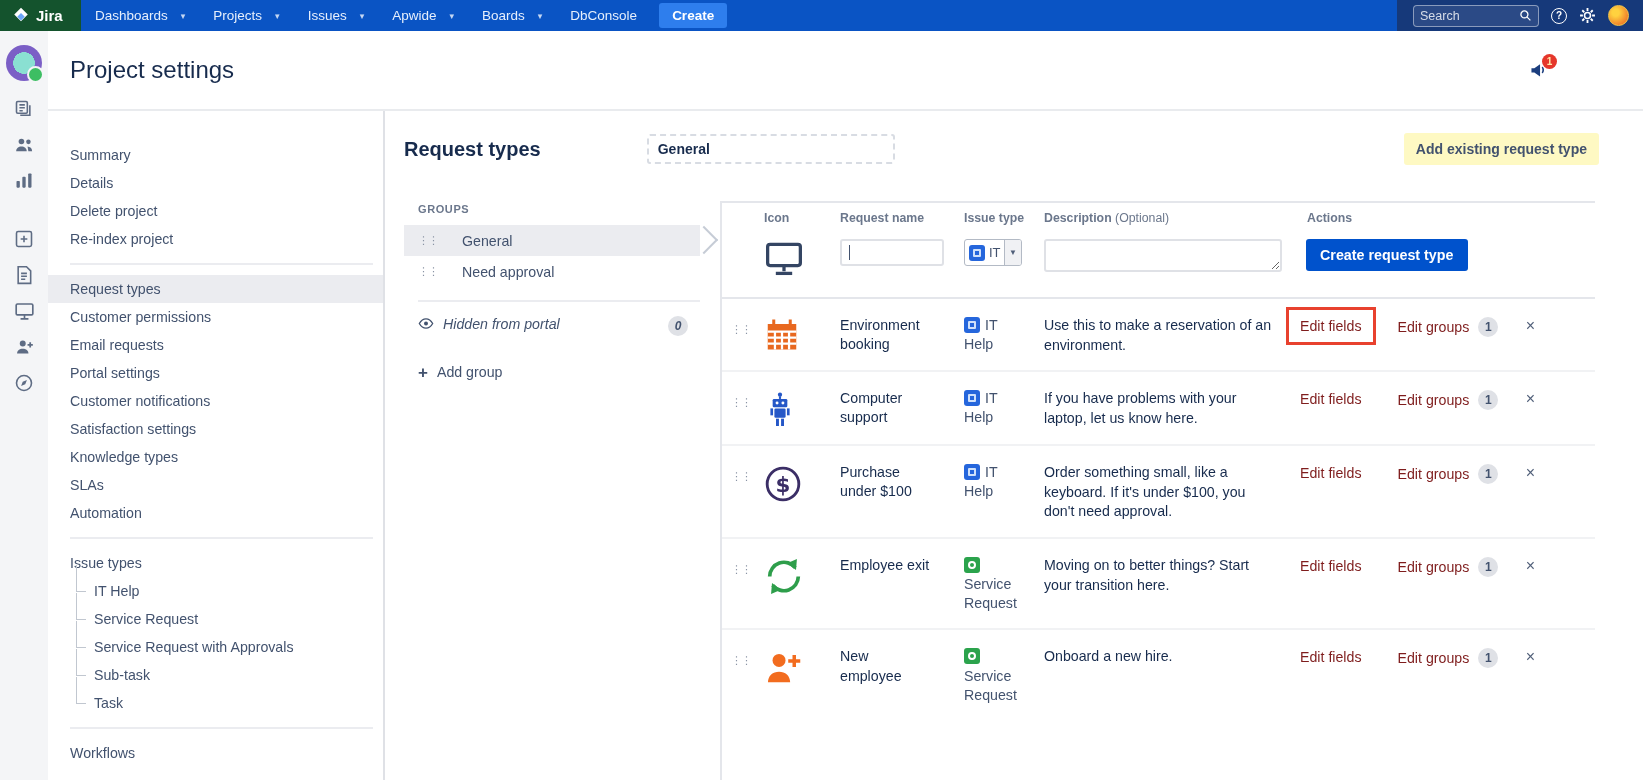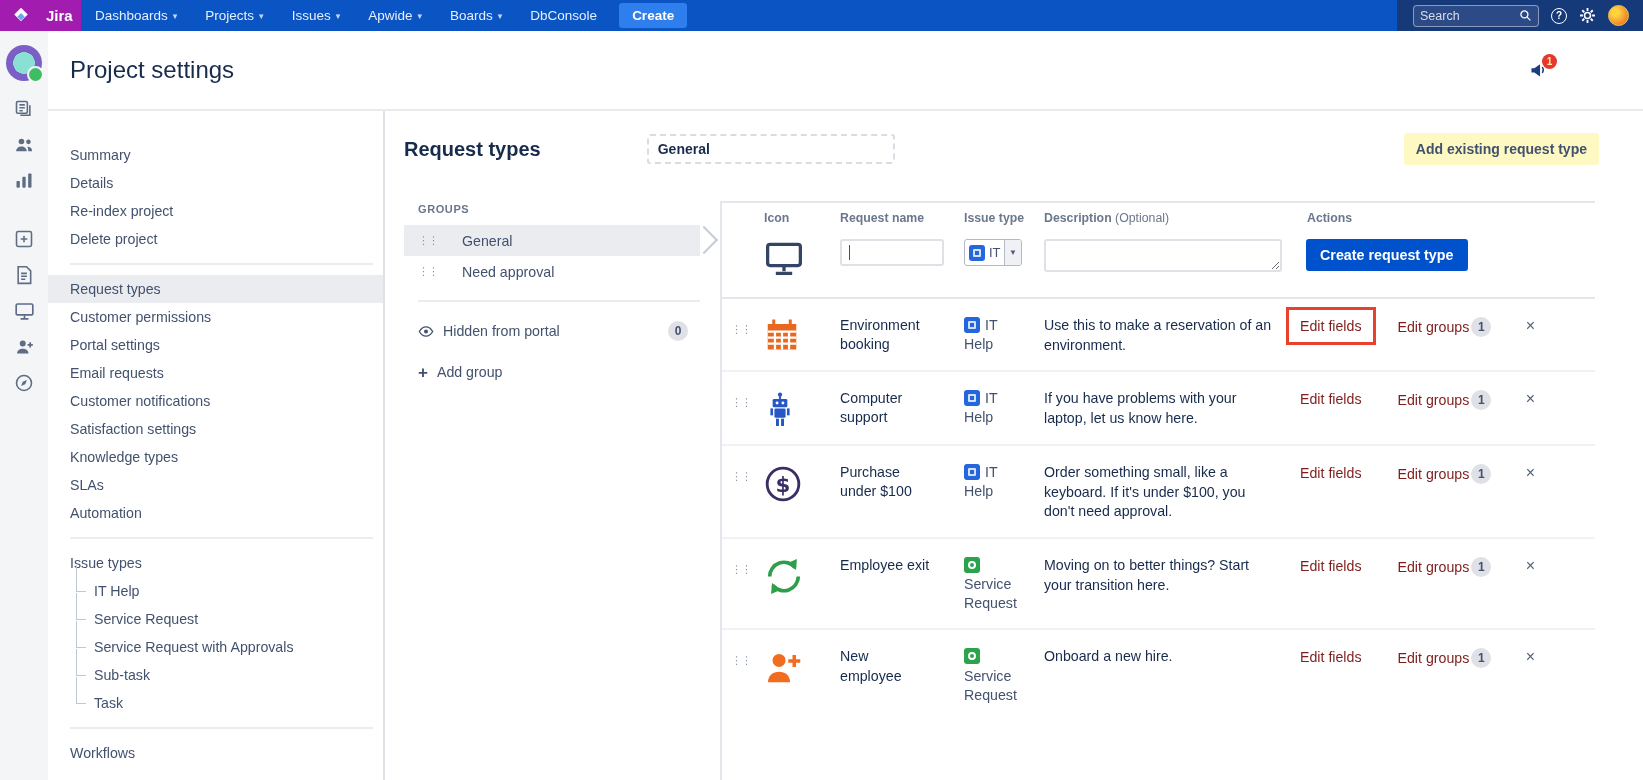--- a/index.html
+++ b/index.html
@@ -2,24 +2,24 @@
 <html><head>
 <meta charset="utf-8">
 <style>
   * { margin:0; padding:0; box-sizing:border-box; }
   html,body { background:#fff; }
   body { font-family:"Liberation Sans", sans-serif; color:#172B4D; }
   .app { position:relative; width:1643px; height:780px; overflow:hidden; background:#fff; }
 
   
   .navbar { display:flex; align-items:center; height:31px; background:#0A54C4; color:#fff; }
-  .logo { display:flex; align-items:center; gap:16px; width:81px; height:100%; background:#a21caf; padding-left:12px; cursor:pointer; }
+  .logo { display:flex; align-items:center; gap:6px; width:81px; height:100%; background:#14532d; padding-left:12px; cursor:pointer; }
   .logo-text { font-weight:bold; font-size:15px; }
   .nav-items { display:flex; align-items:center; height:100%; }
-  .nav-item { display:flex; align-items:center; gap:5px; padding:0 14px; height:100%; font-size:13.5px; font-weight:500; color:#E6EFFC; cursor:pointer; }
+  .nav-item { display:flex; align-items:center; gap:13px; padding:0 14px; height:100%; font-size:13.5px; font-weight:500; color:#E6EFFC; cursor:pointer; }
   .nav-item .chev { font-size:9px; opacity:.85; }
   .create-btn { margin-left:8px; background:#2E7EED; color:#fff; border:none; border-radius:3px; font-family:inherit; font-size:13.5px; font-weight:bold; padding:5px 13px; cursor:pointer; }
   .nav-right { margin-left:auto; display:flex; align-items:center; gap:12px; height:100%; background:#16397A; padding:0 14px 0 16px; }
   .search-box { display:flex; align-items:center; background:rgba(255,255,255,.09); border:1px solid rgba(255,255,255,.45); border-radius:4px; height:22px; width:126px; padding:0 6px; }
   .search-box input { flex:1; background:transparent; border:none; outline:none; color:#fff; font-size:12.5px; font-family:inherit; min-width:0; }
   .search-box input::placeholder { color:rgba(255,255,255,.8); }
   .help-icon { width:16px; height:16px; border:1.6px solid #fff; border-radius:50%; display:flex; align-items:center; justify-content:center; font-size:10px; font-weight:bold; color:#fff; cursor:pointer; }
   .help-icon::after { content:"?"; }
   .nav-avatar { width:21px; height:21px; border-radius:50%; background:radial-gradient(circle at 35% 35%, #FFD23F 20%, #F0842C 70%, #D9650F 100%); border:1.5px solid #F7C948; cursor:pointer; }
 
@@ -60,21 +60,21 @@
   
   .groups-panel { width:316px; flex:none; padding-top:0; }
   .groups-title { font-size:11px; font-weight:bold; letter-spacing:.6px; color:#6B778C; margin:2px 0 10px 14px; }
   .group-item { position:relative; height:31px; display:flex; align-items:center; padding-left:14px; margin-right:20px; font-size:14.2px; color:#42526E; cursor:pointer; }
   .group-item.selected { background:#EBECF0; }
   .drag-handle { color:#8993A4; font-size:11px; letter-spacing:-1px; cursor:grab; line-height:1; }
   .drag-handle::before { content:"⋮⋮"; }
   .group-item .drag-handle { margin-right:24px; }
   .notch { position:absolute; right:-14px; top:5px; width:20px; height:20px; transform:rotate(45deg); border-top:2px solid #C6CCD6; border-right:2px solid #C6CCD6; }
   .groups-divider { border-top:2px solid #EBECF0; margin:13px 20px 14px 14px; }
-  .hidden-row { display:flex; align-items:center; padding-left:14px; margin-right:20px; height:30px; cursor:pointer; }
+  .hidden-row { display:flex; align-items:flex-start; padding-left:14px; margin-right:20px; height:30px; cursor:pointer;font-style:italic; }
   .hidden-row .eye { margin-right:9px; line-height:0; }
   .hidden-row .lbl { font-size:14.2px; color:#42526E; }
   .count-badge { min-width:20px; height:20px; border-radius:10px; background:#DFE1E6; color:#42526E; font-size:12px; font-weight:bold; display:inline-flex; align-items:center; justify-content:center; padding:0 4px; }
   .hidden-row .count-badge { margin-left:auto; margin-right:12px; }
   .add-group-row { display:flex; align-items:center; gap:9px; padding-left:14px; margin-top:12px; height:28px; cursor:pointer; }
   .plus-icon { font-size:17px; font-weight:bold; color:#42526E; line-height:1; }
   .plus-icon::before { content:"+"; }
   .add-group-row .lbl { font-size:14.2px; color:#42526E; }
 
   
@@ -104,21 +104,21 @@
   .type-icon { width:16px; height:16px; border-radius:3px; display:inline-block; vertical-align:-3px; margin-right:5px; position:relative; }
   .type-icon.it { background:#2566DC; }
   .type-icon.it::after { content:""; position:absolute; inset:4px; border:2px solid #CFE1FB; border-radius:1px; }
   .type-icon.sr { background:#2BA34C; }
   .type-icon.sr::after { content:""; position:absolute; inset:4px; border:2px solid #fff; border-radius:50%; }
   .cell-desc { font-size:14.2px; color:#172B4D; padding-right:22px; line-height:1.38; }
   .cell-actions { display:flex; align-items:flex-start; padding-top:1px; }
   .link { color:#7f1d1d; font-size:14.2px; cursor:pointer; text-decoration:none; white-space:nowrap; }
   .ef-wrap { position:relative; }
   .annotation { position:absolute; inset:-10px -14px; border:3px solid #E8412E; pointer-events:none; }
-  .eg-wrap { display:flex; align-items:center; gap:2px; margin-left:36px; }
+  .eg-wrap { display:flex; align-items:center; gap:9px; margin-left:36px; }
   .row-close { margin-left:auto; margin-right:60px; color:#505F79; font-size:16px; cursor:pointer; line-height:1; padding-top:1px; }
 </style>
 </head>
 <body>
 
 <div class="app">
 
   <div class="navbar">
     <div class="logo">
       <span style="line-height:0">
@@ -246,27 +246,27 @@
           </svg>
         <span class="notif-badge">1</span>
       </span>
     </div>
 
     <div class="page-body">
 
       <aside class="settings-sidebar">
         <div class="side-item">Summary</div>
         <div class="side-item">Details</div>
+        <div class="side-item">Delete project</div>
         <div class="side-item">Re-index project</div>
-        <div class="side-item">Delete project</div>
         <div class="side-divider"></div>
         <div class="side-item selected">Request types</div>
         <div class="side-item">Customer permissions</div>
+        <div class="side-item">Email requests</div>
         <div class="side-item">Portal settings</div>
-        <div class="side-item">Email requests</div>
         <div class="side-item">Customer notifications</div>
         <div class="side-item">Satisfaction settings</div>
         <div class="side-item">Knowledge types</div>
         <div class="side-item">SLAs</div>
         <div class="side-item">Automation</div>
         <div class="side-divider"></div>
         <div class="side-item">Issue types</div>
         <div class="side-item child">IT Help</div>
         <div class="side-item child">Service Request</div>
         <div class="side-item child">Service Request with Approvals</div>

